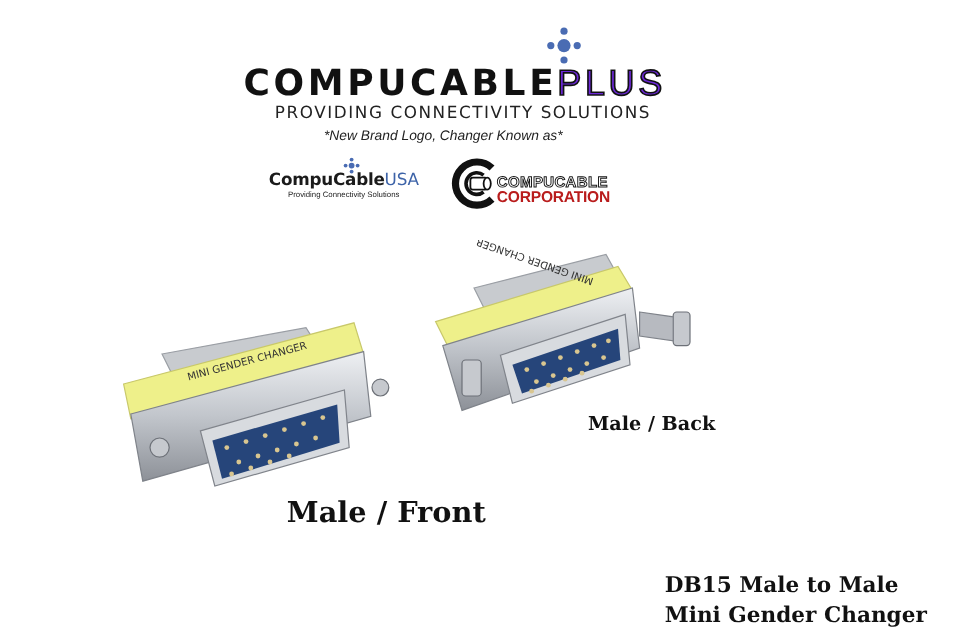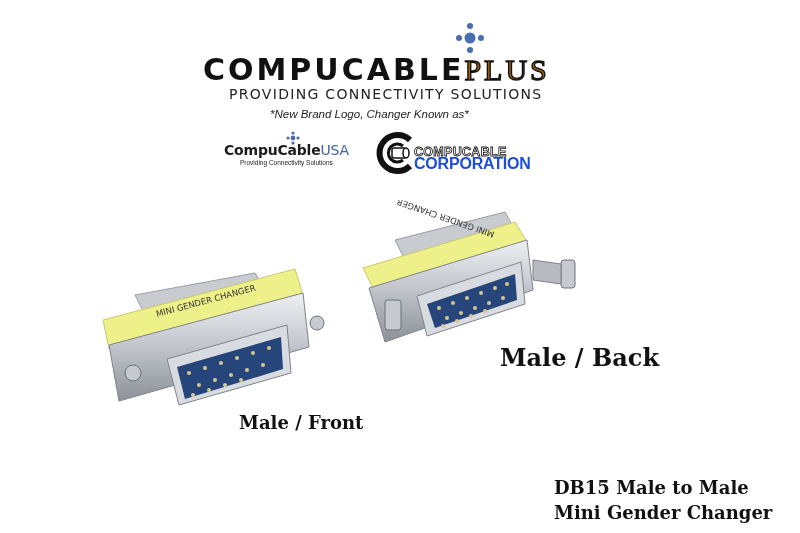--- a/index.html
+++ b/index.html
@@ -1,33 +1,33 @@
 <!DOCTYPE html>
 <html><head>
 <meta charset="utf-8">
 <style>
   html, body { margin:0; padding:0; }
   body { width:800px; height:533px; background:#ffffff; position:relative; overflow:hidden; font-family:"Liberation Sans", sans-serif; }
   .abs { position:absolute; }
   .brand-main { left:203px; top:55px; font-family:"DejaVu Sans", sans-serif; font-weight:bold; font-size:30px; letter-spacing:3px; color:#111; white-space:nowrap; line-height:30px; }
-  .brand-plus { font-family:Liberation Serif, serif; font-weight:normal; color:#a16207; -webkit-text-stroke:1.4px #111; letter-spacing:3px; }
+  .brand-plus { font-family:Liberation Sans, sans-serif; font-weight:normal; color:#6d28d9; -webkit-text-stroke:1.4px #111; letter-spacing:3px; }
   .tagline { left:229px; top:86px; font-family:"DejaVu Sans", sans-serif; font-size:14px; letter-spacing:1.3px; color:#222; white-space:nowrap; }
   .formerly { left:270px; top:108px; font-family:"Liberation Sans", sans-serif; font-style:italic; font-size:11.5px; color:#222; white-space:nowrap; }
   .dots { left:455px; top:22px; width:30px; height:32px; }
   .usa-logo { left:224px; top:142px; }
   .usa-name { font-family:"DejaVu Sans", sans-serif; font-weight:bold; font-size:14px; color:#1b1b1b; white-space:nowrap; letter-spacing:-0.2px; }
   .usa-name .usa { color:#3d63a8; font-weight:normal; }
   .usa-sub { font-family:"Liberation Sans", sans-serif; font-size:6.5px; color:#222; margin-left:16px; margin-top:1px; white-space:nowrap; }
   .corp-logo { left:372px; top:130px; }
   .corp-text { left:414px; top:146px; font-family:"Liberation Sans", sans-serif; font-weight:bold; line-height:12px; white-space:nowrap; }
   .corp-text .l1 { font-size:12.5px; color:#fff; -webkit-text-stroke:0.8px #111; letter-spacing:0.3px; }
-  .corp-text .l2 { font-size:16px; color:#1d4ed8; letter-spacing:-0.2px; }
+  .corp-text .l2 { font-size:13px; color:#b91c1c; letter-spacing:-0.2px; }
   .label { font-family:"DejaVu Serif", serif; font-weight:bold; color:#111; white-space:nowrap; }
-  .label-back { left:500px; top:343px; font-size:24px; }
-  .label-front { left:239px; top:412px; font-size:18px; }
+  .label-back { left:490px; top:343px; font-size:16px; }
+  .label-front { left:239px; top:412px; font-size:24px; }
   .title { left:554px; top:458px; font-size:18px; line-height:25px;margin-top:17px; }
 </style>
 </head>
 <body>
 
 <svg class="abs dots" viewBox="0 0 30 32">
   <circle cx="15" cy="4" r="3" fill="#4a6cb3"></circle>
   <circle cx="15" cy="16" r="5.5" fill="#4a6cb3"></circle>
   <circle cx="4" cy="16" r="3" fill="#4a6cb3"></circle>
   <circle cx="26" cy="16" r="3" fill="#4a6cb3"></circle>

